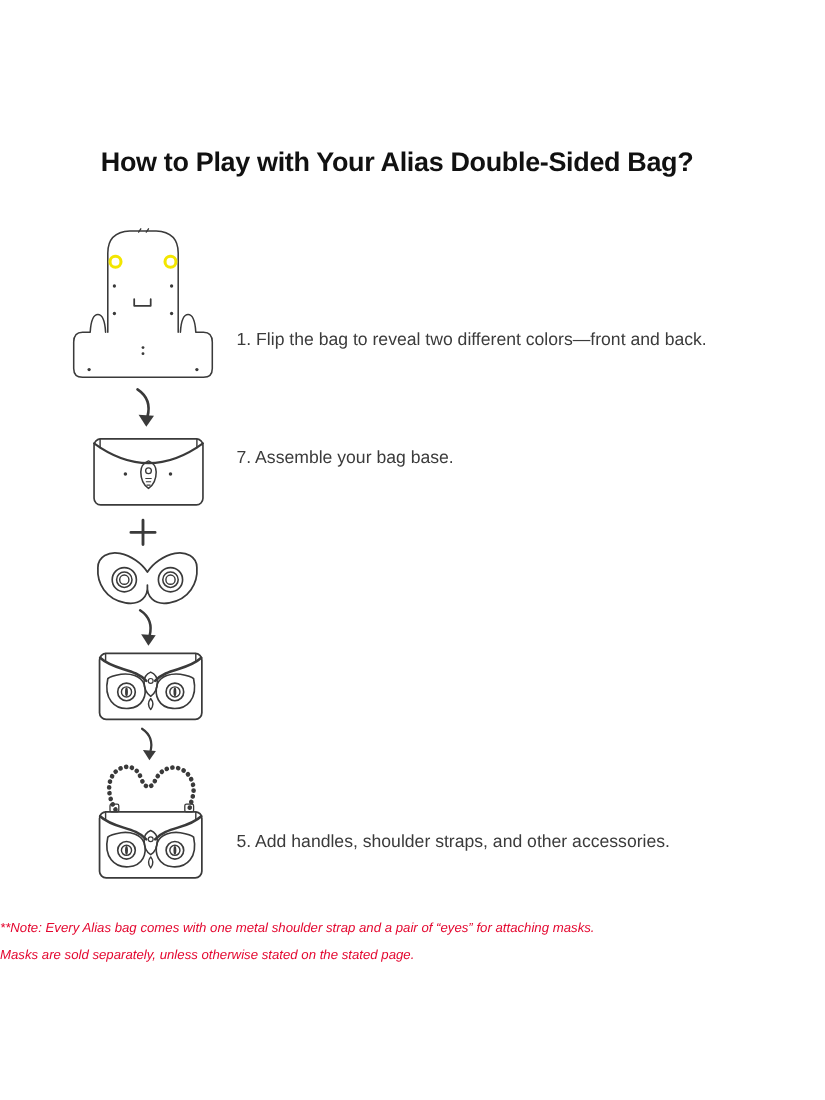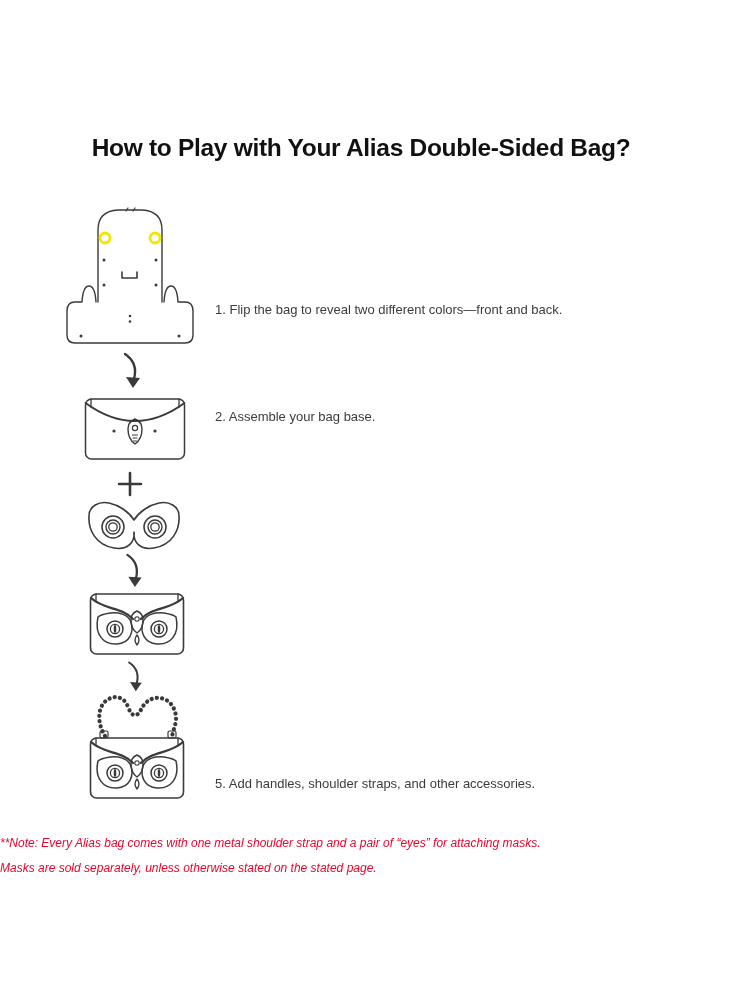--- a/index.html
+++ b/index.html
@@ -4,21 +4,21 @@
 <style>
   html,body{margin:0;padding:0;}
   body{background:#ffffff;font-family:"Liberation Sans", sans-serif;}
   .page{position:relative;width:750px;height:1000px;background:var(--bg,#fff);overflow:hidden;}
   .title{position:absolute;top:134px;left:0;width:722px;margin:0;text-align:center;
          font-size:24.5px;font-weight:700;letter-spacing:-0.3px;color:var(--title-ink,#111);}
   .illu{position:absolute;}
   .illu svg{display:block;width:100%;height:100%;}
   .connector{position:absolute;}
   .connector svg{display:block;width:100%;height:100%;}
-  .step-text{position:absolute;left:215px;font-size:13px;line-height:26px;color:var(--text-ink,#3b3b3b);
+  .step-text{position:absolute;left:215px;font-size:16px;line-height:26px;color:var(--text-ink,#3b3b3b);
              white-space:nowrap;text-align:right;}
   .note{position:absolute;left:0;width:750px;color:var(--note-red,#e4002b);
         font-style:italic;font-size:12px;line-height:24.5px;}
   .ln{stroke:var(--ink,#3a3a3a);fill:none;stroke-linecap:round;stroke-linejoin:round;}
   .fl{fill:var(--ink,#3a3a3a);stroke:none;}
   .eyelet{stroke:var(--eyelet,#f3e600);fill:none;}
 </style>
 </head>
 <body>
 
@@ -136,19 +136,19 @@
         <circle class="ln" stroke-width="1.3" cx="71" cy="42" r="4.6"></circle>
         <ellipse class="fl" cx="71" cy="42" rx="1.3" ry="4"></ellipse>
         <path class="ln" stroke-width="1.4" d="M49,24 q6,2.5 6,9 q0,9 -6,13 q-6,-4 -6,-13 q0,-6.5 6,-9 Z"></path>
         <circle class="ln" stroke-width="1.1" cx="49" cy="32" r="2.2"></circle>
         <path class="ln" stroke-width="1.3" d="M49,48 q4,5 0,10 q-4,-5 0,-10 Z"></path>
       </g>
     </svg>
   </div>
 
   <div class="step-text" style="top:297px">1. Flip the bag to reveal two different colors—front and back.</div>
-  <div class="step-text" style="top:404px">2. Assemble your bag base.</div>
-  <div class="step-text" style="top:771px">5. Add handles, shoulder straps, and other accessories.</div>
+  <div class="step-text" style="top:404px">7. Assemble your bag base.</div>
+  <div class="step-text" style="top:753px">5. Add handles, shoulder straps, and other accessories.</div>
 
   <div class="note" style="top:831px">**Note: Every Alias bag comes with one metal shoulder strap and a pair of “eyes” for attaching masks.</div>
   <div class="note" style="top:856px">Masks are sold separately, unless otherwise stated on the stated page.</div>
 
 </div>
 
 </body></html>

